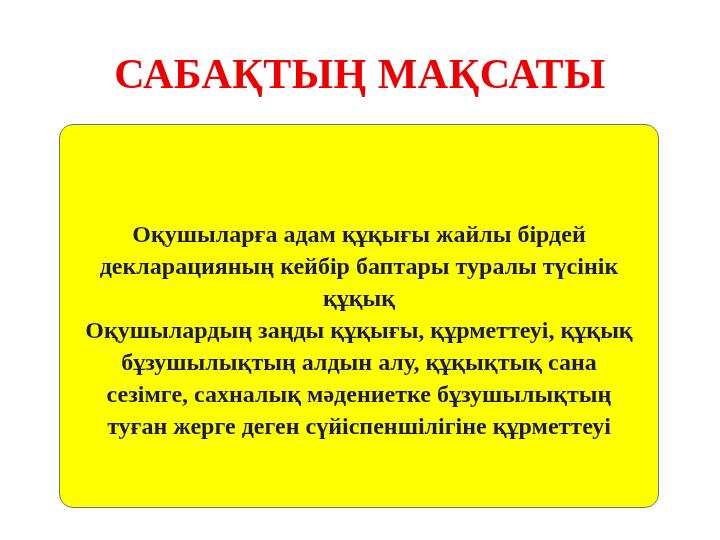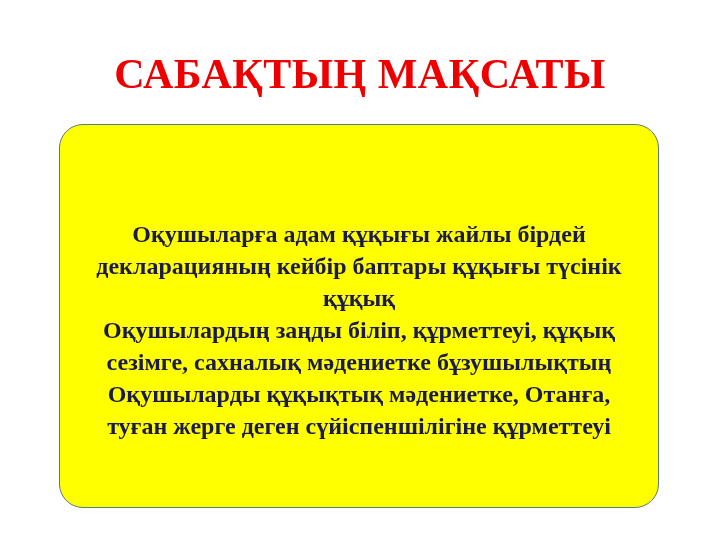--- a/index.html
+++ b/index.html
@@ -31,21 +31,21 @@
   }
   .goal-box {
     position: absolute;
     left: 59px;
     top: 124px;
     width: 600px;
     height: 384px;
     box-sizing: border-box;
     background: #ffff00;
     border: 1px solid #5a7a82;
-    border-radius: 24px;
+    border-radius: 14px;
     display: flex;
     flex-direction: column;
     justify-content: center;
     align-items: center;
     padding: 28px 18px 0 18px;
   }
   .goal-line {
     font-size: 24px;
     font-weight: bold;
     line-height: 32px;
@@ -56,21 +56,21 @@
 </style>
 </head>
 <body>
 
 <div class="slide">
 
   <h1 class="slide-title">САБАҚТЫҢ МАҚСАТЫ</h1>
 
   <div class="goal-box">
     <div class="goal-line">Оқушыларға адам құқығы жайлы бірдей</div>
-    <div class="goal-line">декларацияның кейбір баптары құқығы түсінік</div>
+    <div class="goal-line">декларацияның кейбір баптары туралы түсінік</div>
     <div class="goal-line">құқық</div>
-    <div class="goal-line">Оқушылардың заңды біліп, құрметтеуі, құқық</div>
+    <div class="goal-line">Оқушылардың заңды құқығы, құрметтеуі, құқық</div>
+    <div class="goal-line">бұзушылықтың алдын алу, құқықтық сана</div>
     <div class="goal-line">сезімге, сахналық мәдениетке бұзушылықтың</div>
-    <div class="goal-line">Оқушыларды құқықтық мәдениетке, Отанға,</div>
     <div class="goal-line">туған жерге деген сүйіспеншілігіне құрметтеуі</div>
   </div>
 
 </div>
 
 </body></html>

